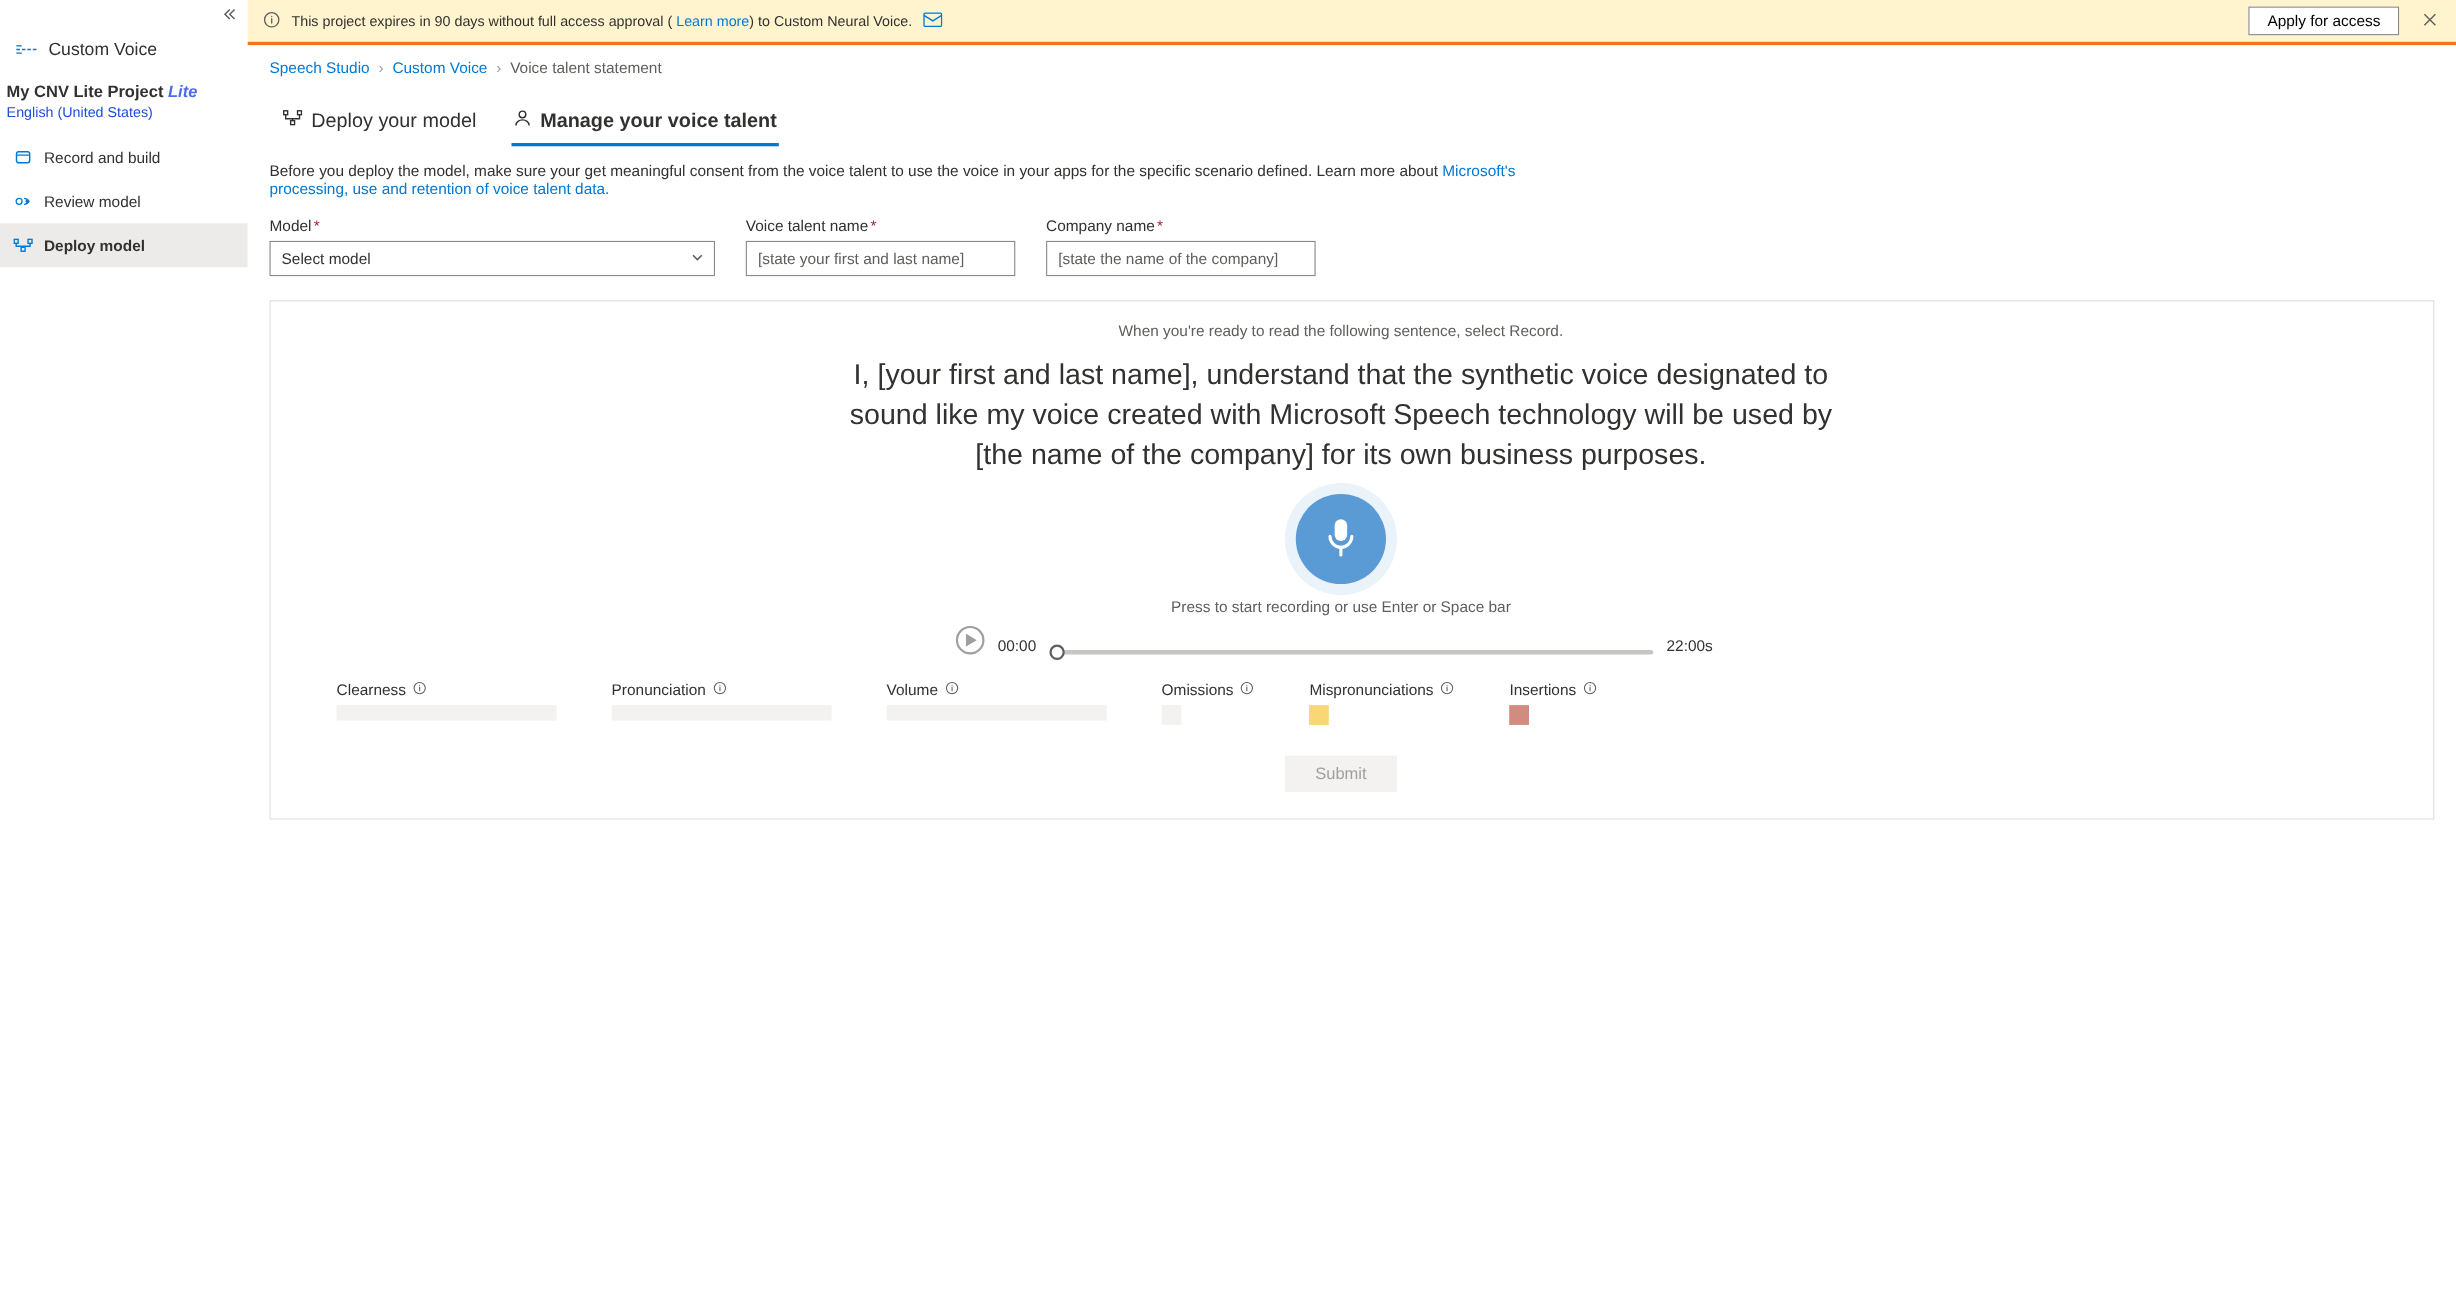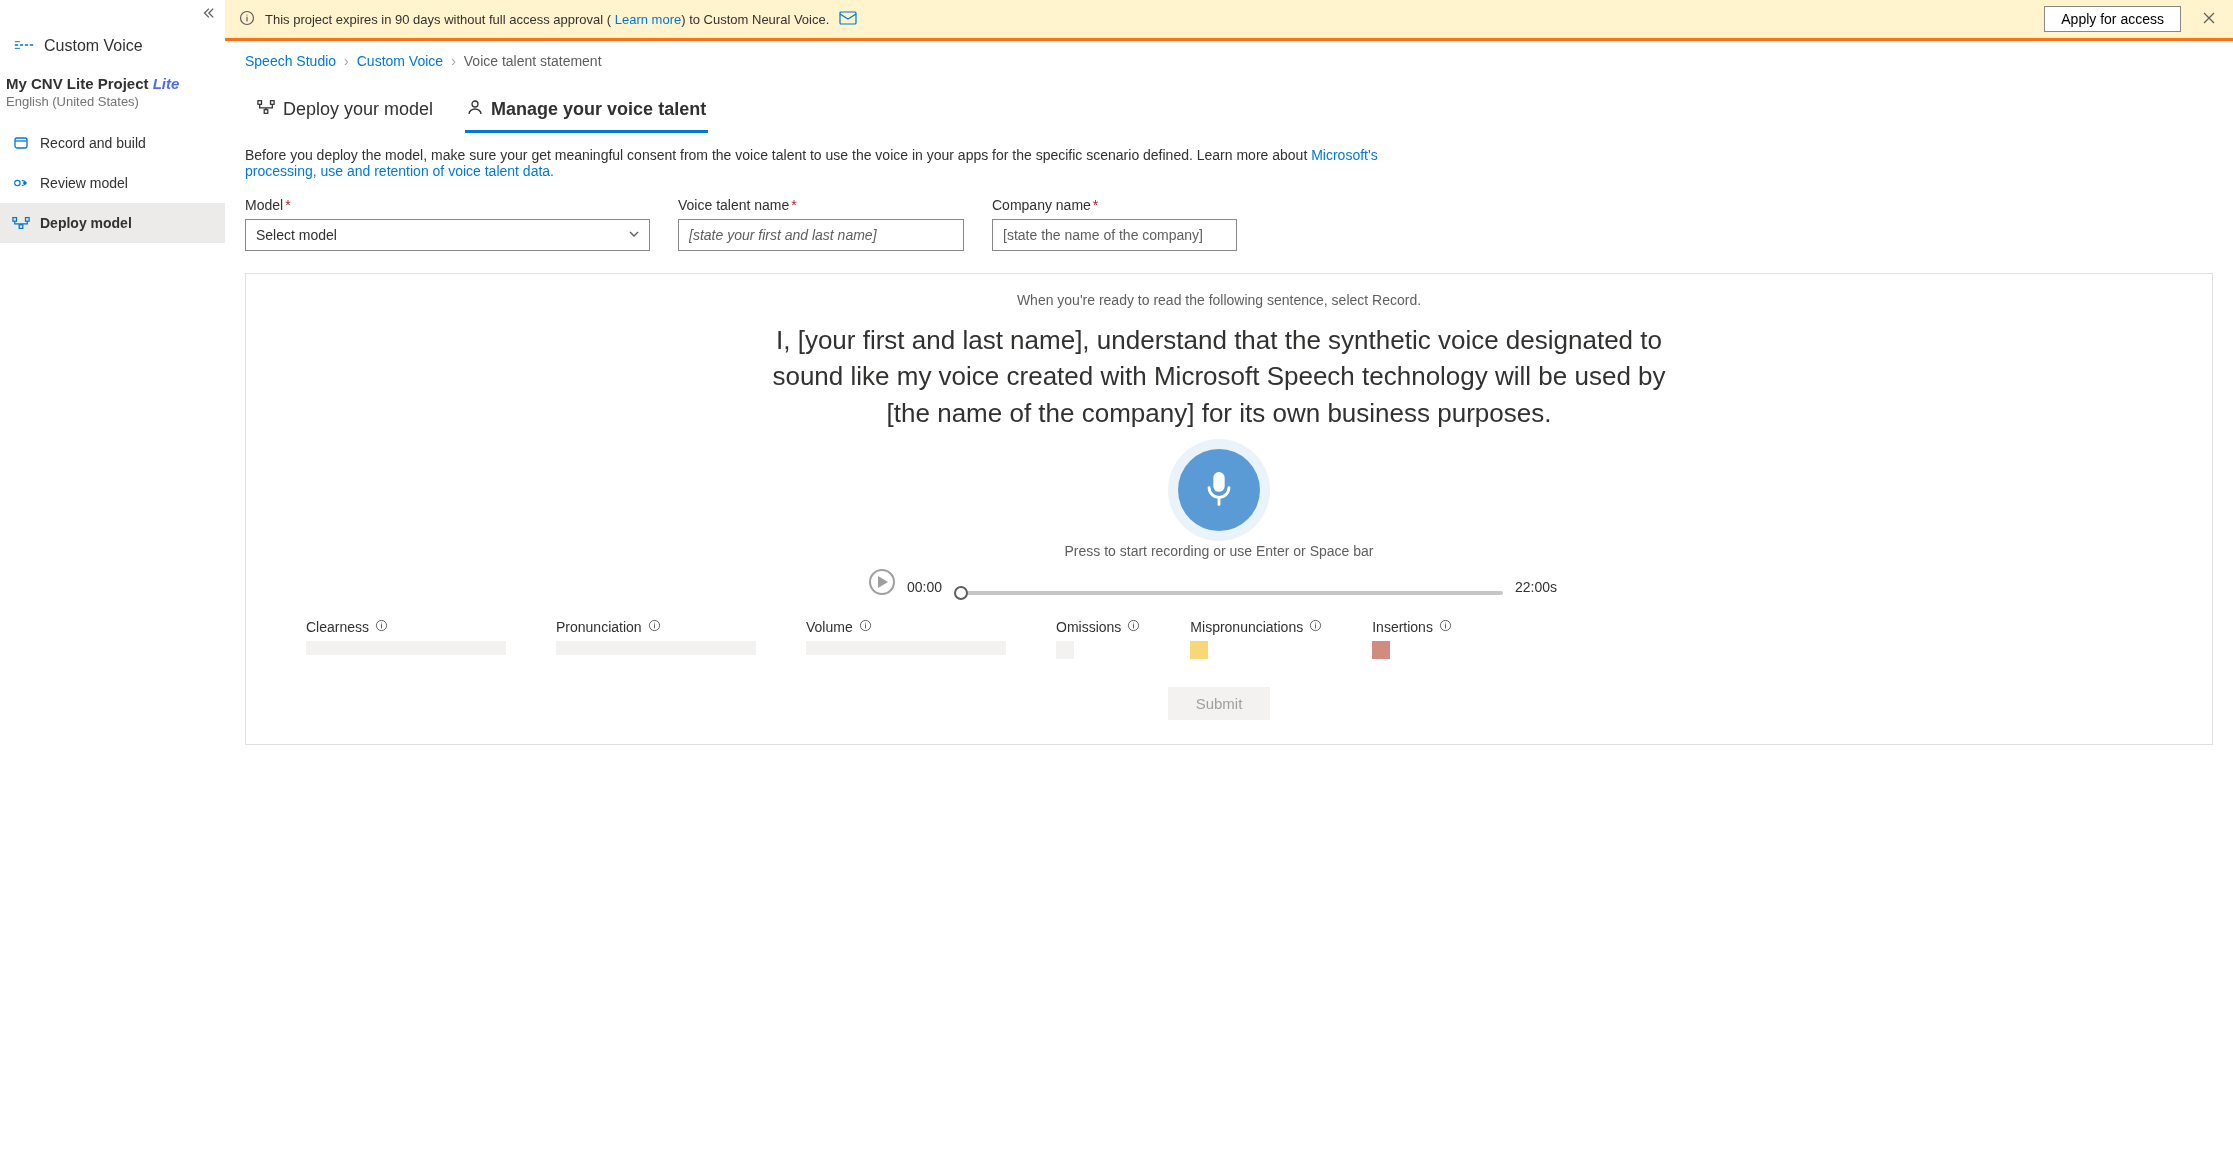--- a/index.html
+++ b/index.html
@@ -9,21 +9,21 @@
   
   .sidebar { width: 225px; flex-shrink: 0; border-right: none; background: #fff; display: flex; flex-direction: column; }
   .sidebar-collapse { display: flex; justify-content: flex-end; padding: 6px 10px 0 0; }
   .sidebar-collapse .chev { color: #605e5c; font-size: 14px; cursor: pointer; }
   .brand { display: flex; align-items: center; gap: 10px; padding: 14px 14px 8px 14px; }
   .brand .waveicon { color: #0078d4; }
   .brand .label { font-size: 16px; color: #323130; }
   .project { padding: 12px 14px 14px 6px; }
   .project .title { font-size: 15px; font-weight: 600; color: #323130; }
   .project .lite { color: #4f6bed; font-style: italic; font-weight: 600; }
-  .project .sub { font-size: 13px; color: #737373; margin-top: 2px; }
+  .project .sub { font-size: 13px; color: #1d4ed8; margin-top: 2px; }
   .nav { display: flex; flex-direction: column; }
   .nav-item { display: flex; align-items: center; gap: 10px; padding: 12px 12px; cursor: pointer; font-size: 14px; }
   .nav-item .icon { width: 18px; display: flex; justify-content: center; color: #0078d4; }
   .nav-item.active { background: #edebe9; font-weight: 600; }
 
   
   .main { flex: 1; display: flex; flex-direction: column; overflow: auto; }
   .banner { background: #fff4ce; border-bottom: 3px solid #f97316; display: flex; align-items: center; padding: 6px 14px; gap: 10px; font-size: 13px; color: #323130; }
   .banner .info-icon { color: #605e5c; }
   .banner .msg { flex: 0 1 auto; }
@@ -48,21 +48,21 @@
   .field { display: flex; flex-direction: column; gap: 6px; }
   .field label { font-size: 14px; color: #323130; }
   .req { color: #a4262c; margin-left: 2px; }
   .select { position: relative; }
   .select select, .field input[type=text] {
     height: 32px; border: 1px solid #8a8886; padding: 0 10px; font-size: 14px; background: #fff; color: #323130;
   }
   .select select { appearance: none; -webkit-appearance: none; padding-right: 28px; width: 405px; background: #fff; }
   .select .caret { position: absolute; right: 10px; top: 50%; transform: translateY(-50%); pointer-events: none; color: #605e5c; }
   .field input[type=text]::placeholder { color: #605e5c; }
-  .field.w-voice input { width: 286px; font-style: italic; }
+  .field.w-voice input { width: 245px; }
   .field.w-company input { width: 245px; }
 
   .card { margin: 6px 20px 20px 20px; border: 1px solid #e1dfdd; padding: 18px 60px 24px 40px; }
   .card .hint { text-align: center; color: #605e5c; font-size: 14px; margin-bottom: 14px; }
   .statement { max-width: 900px; margin: 0 auto; text-align: center; font-size: 26px; line-height: 1.4; color: #323130; }
   .recwrap { display: flex; flex-direction: column; align-items: center; margin-top: 18px; gap: 12px; }
   .recbtn {
     width: 82px; height: 82px; border-radius: 50%; background: #5b9bd5; display: flex; align-items: center; justify-content: center;
     cursor: pointer; box-shadow: 0 0 0 10px #eaf2fa;
   }

